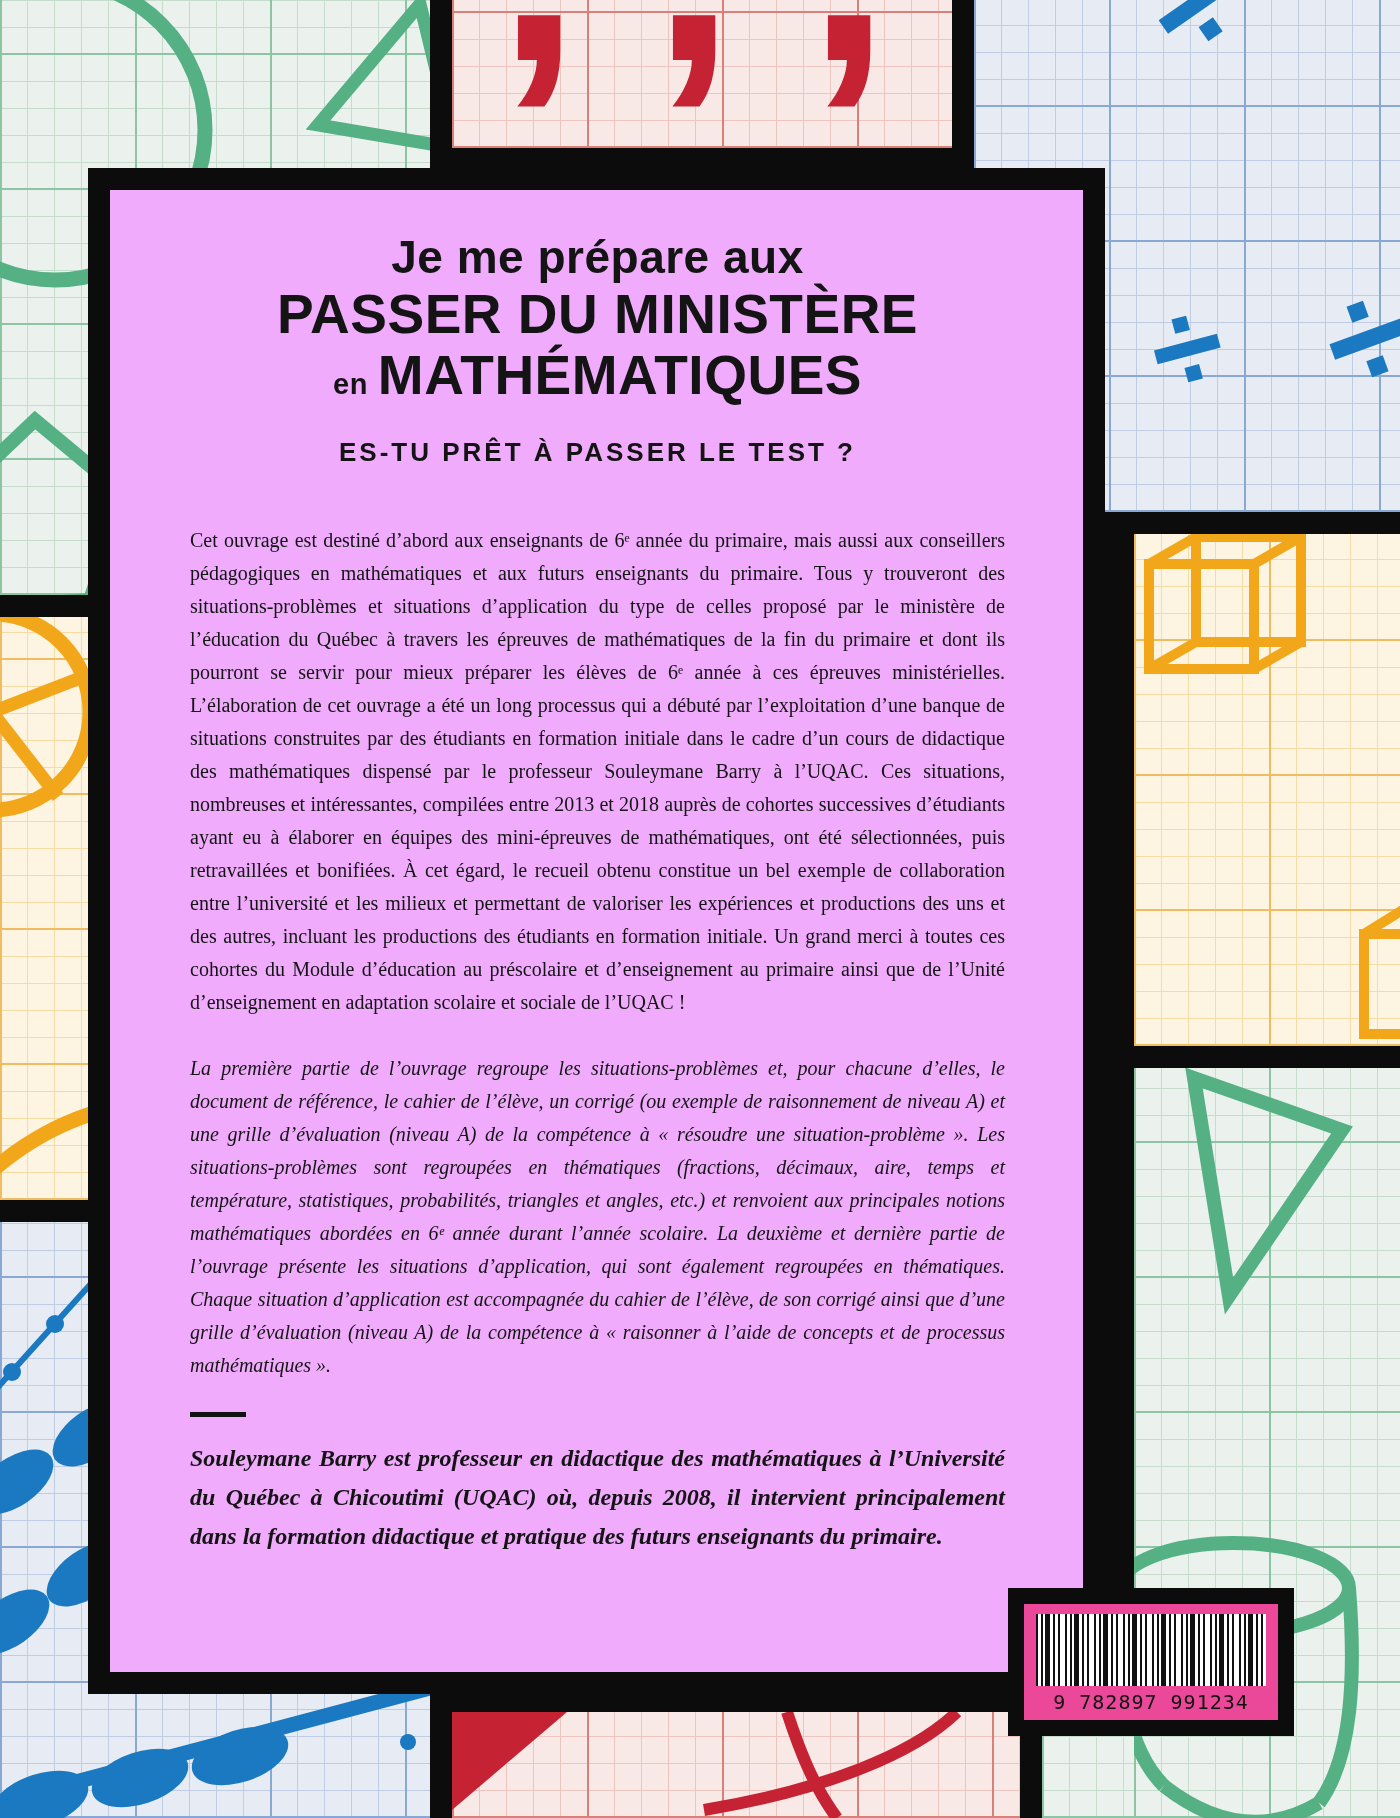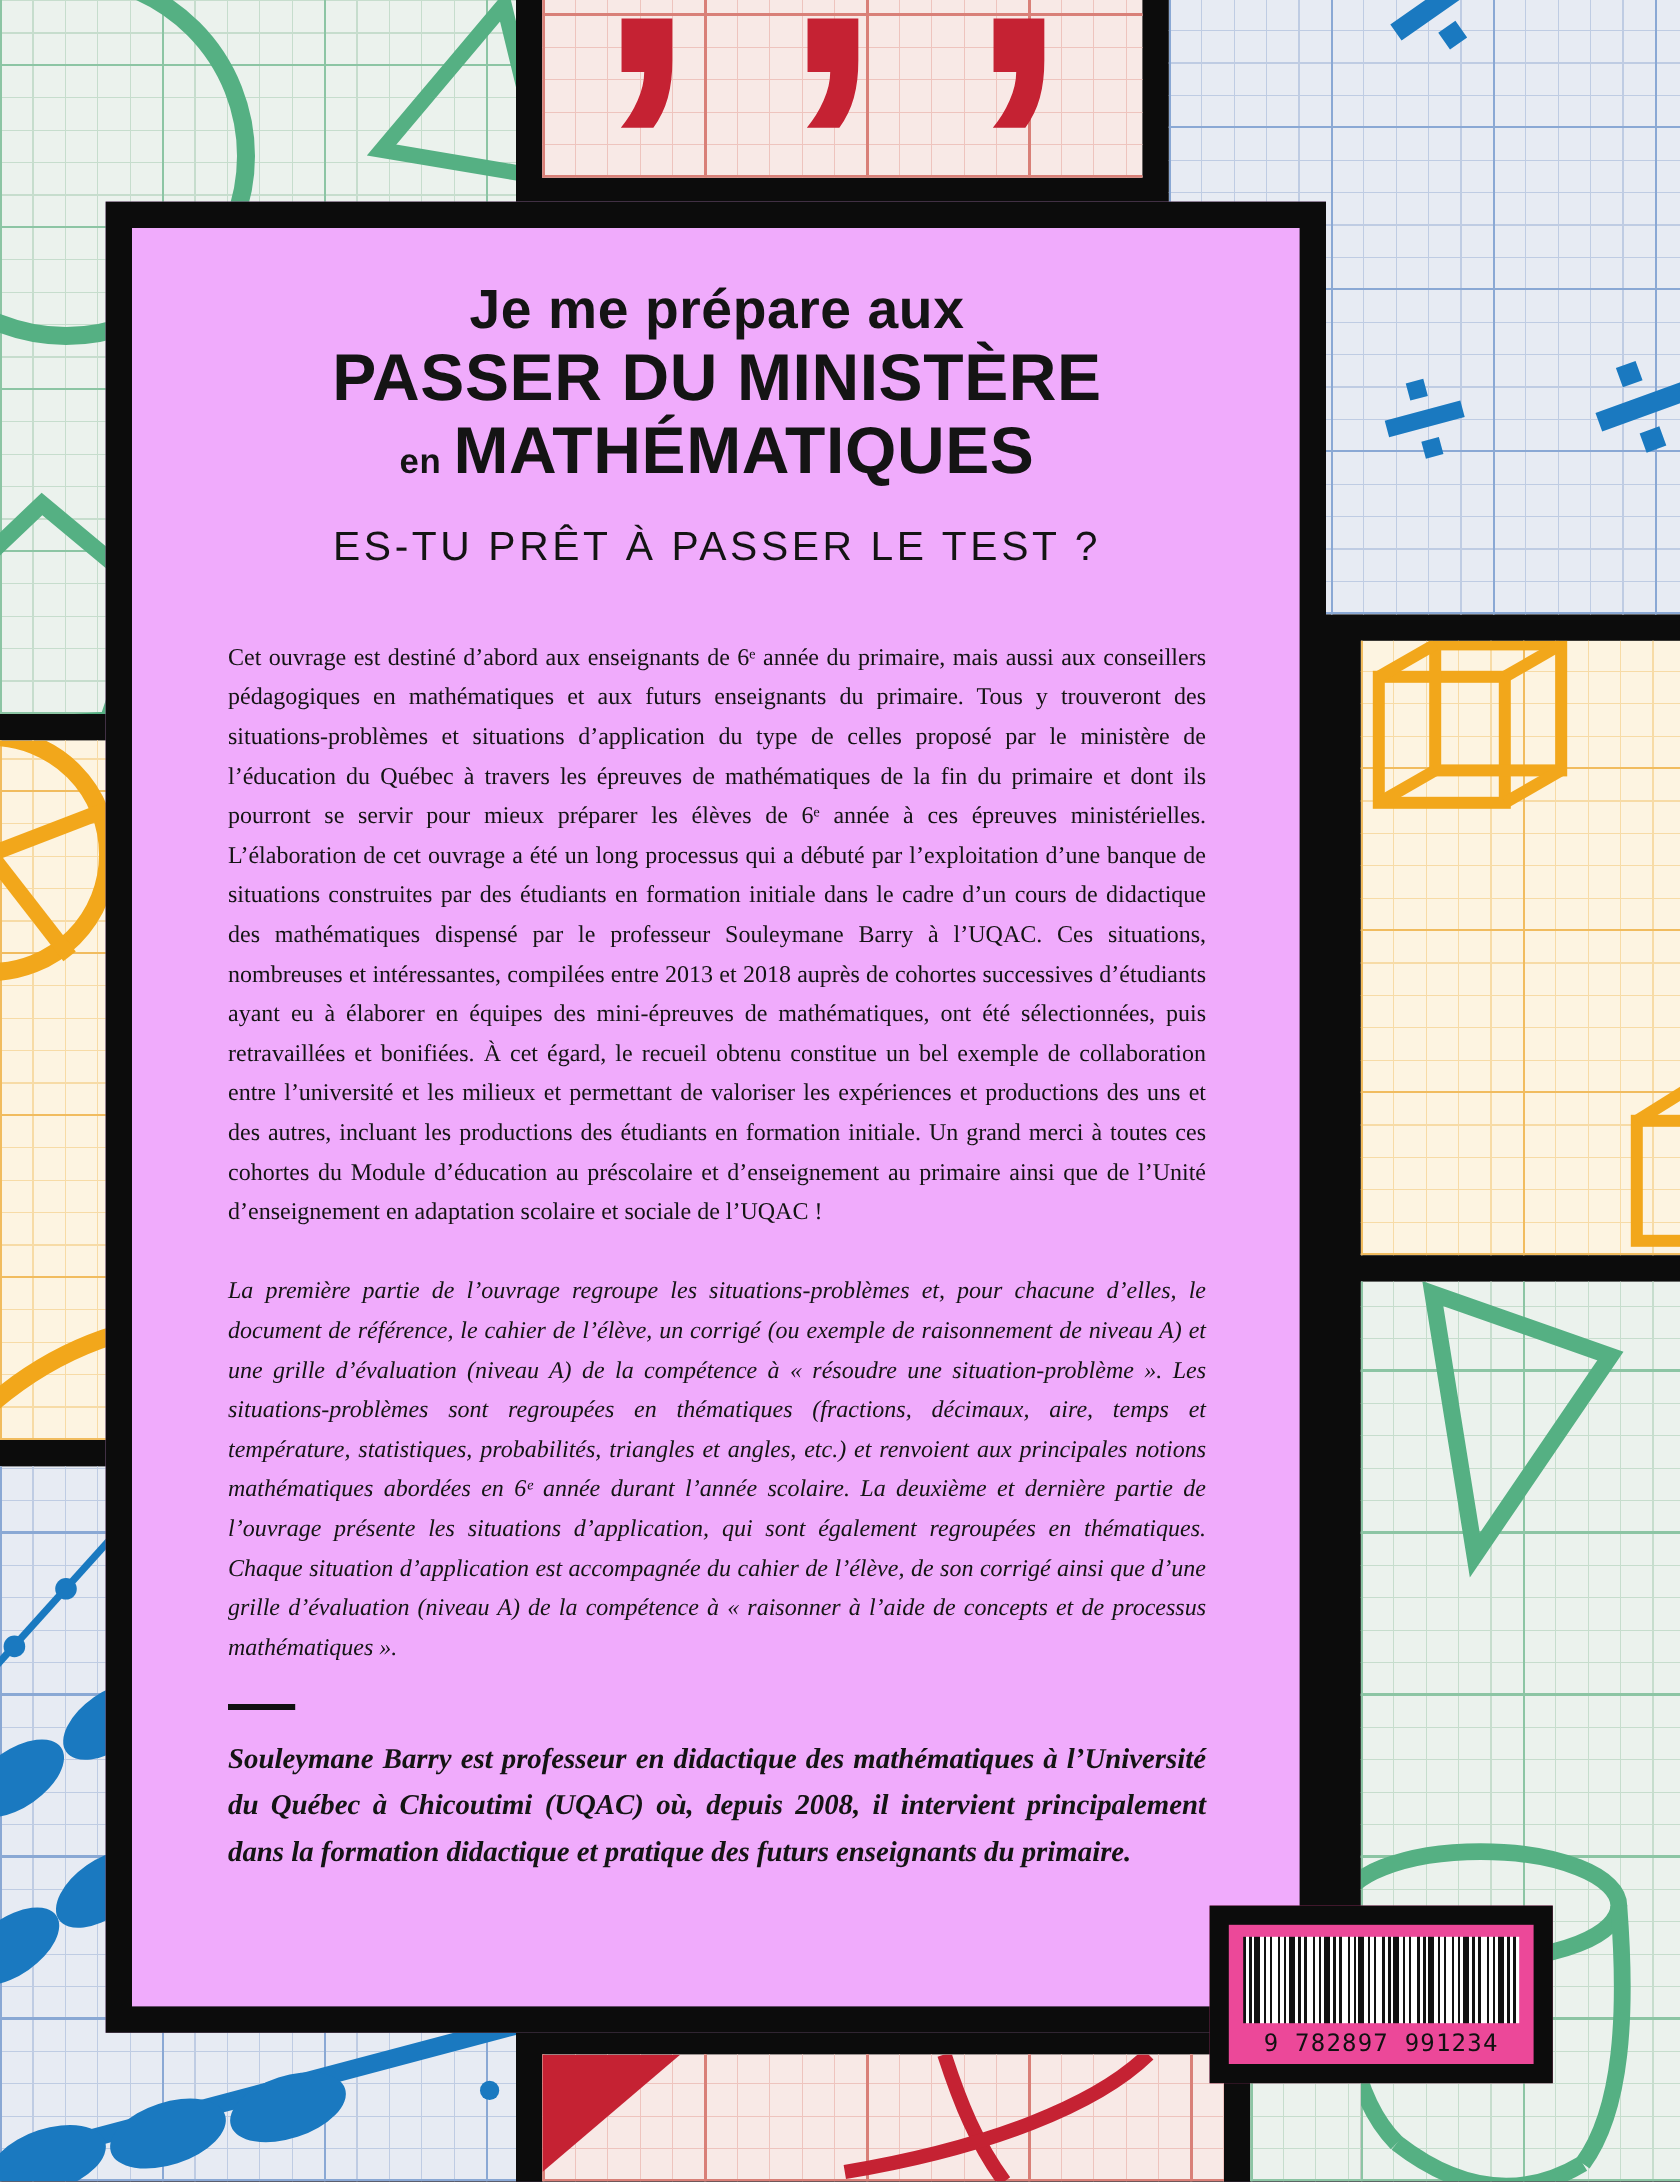--- a/index.html
+++ b/index.html
@@ -31,21 +31,21 @@
 
   
   .panel{position:absolute;left:88px;top:168px;width:973px;height:1482px;
          background:#f0abfc;border:22px solid #0c0c0c;z-index:2;}
   .panel-content{position:absolute;left:0;top:0;right:0;bottom:0;padding:42px 78px 0 80px;color:#141414;}
   .title-block{text-align:center;}
   .t1{font-size:46px;font-weight:800;line-height:1.12;letter-spacing:.5px;}
   .t2{font-size:55px;font-weight:800;line-height:1.12;letter-spacing:.5px;}
   .t3{font-size:55px;font-weight:800;line-height:1.12;letter-spacing:.5px;}
   .t3 .small{font-size:29px;font-weight:800;margin-right:10px;}
-  .subtitle{margin-top:30px;font-size:34px;font-weight:400;letter-spacing:3px;}
+  .subtitle{margin-top:30px;font-size:26px;font-weight:700;letter-spacing:3px;}
   .bodytext{font-family:"Liberation Serif","DejaVu Serif",serif;font-size:20px;line-height:33px;
             text-align:justify;margin:0;}
   .p1{margin-top:56px;}
   .p2{margin-top:33px;font-style:italic;}
   .rule{width:56px;height:5px;background:#111;margin-top:30px;}
   .bio{font-family:"Liberation Serif","DejaVu Serif",serif;font-style:italic;font-weight:bold;
        font-size:24px;line-height:39px;margin:22px 0 0 0;text-align:justify;}
 
   
   .barcode{position:absolute;left:1008px;top:1588px;width:230px;background:#ec4899;

